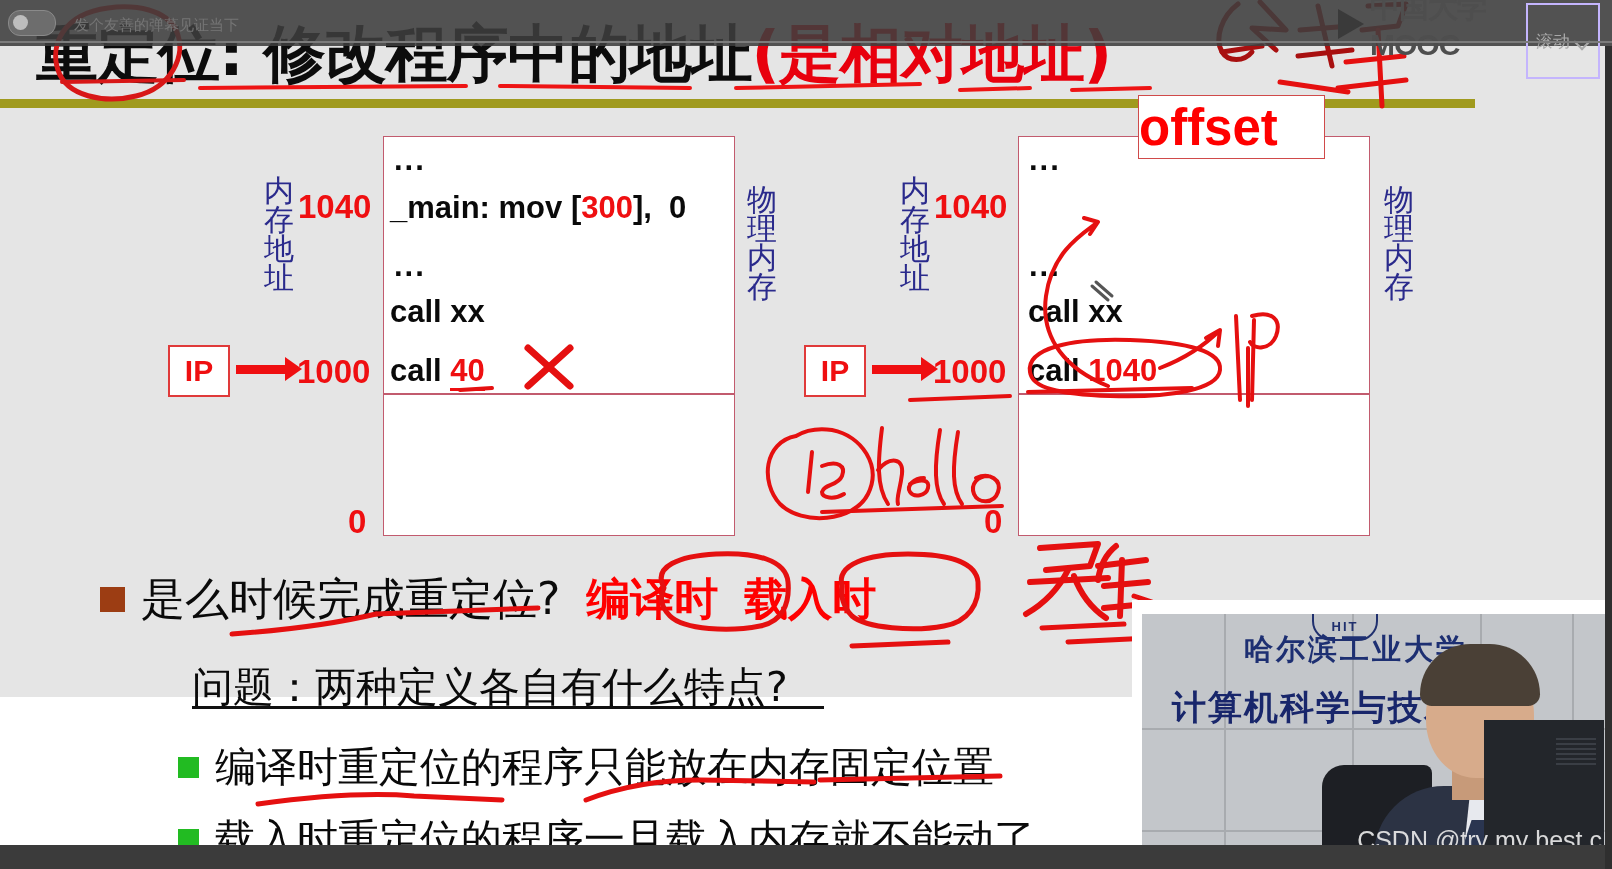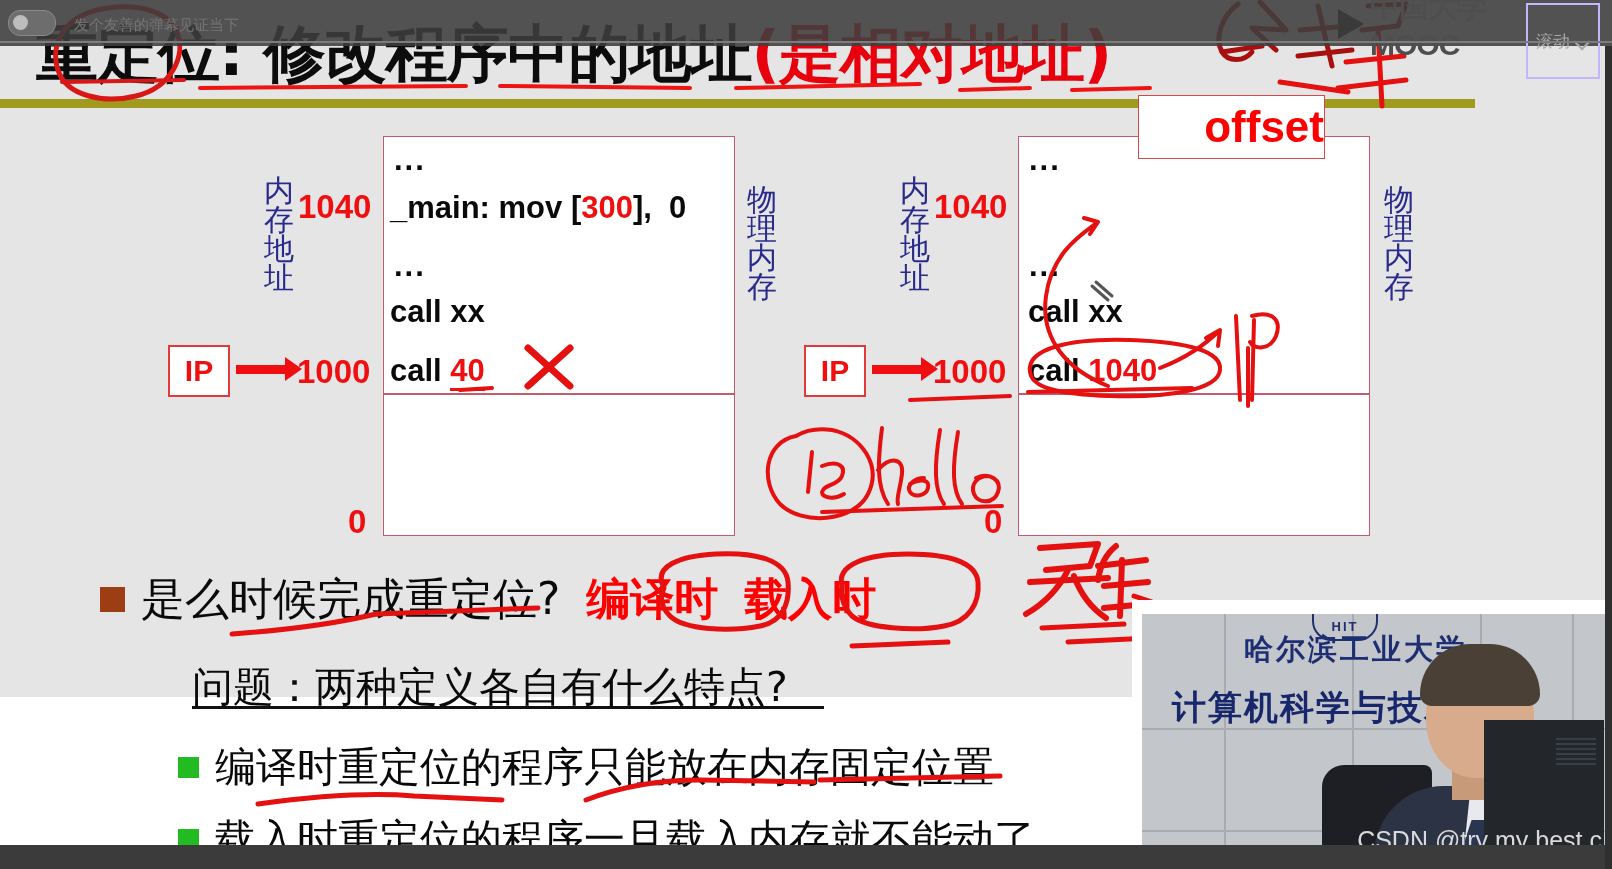--- a/index.html
+++ b/index.html
@@ -55,21 +55,21 @@
   .addr{position:absolute;font-size:33px;font-weight:700;color:#ef0f11;
       font-family:"Liberation Sans","DejaVu Sans",sans-serif;}
 
   .ip-box{position:absolute;border:2px solid #e03a3a;background:#fff;color:#ef0f11;
       font-size:30px;font-weight:700;display:flex;align-items:center;justify-content:center;}
   .ip-arrow{position:absolute;height:9px;background:#ef0f11;}
   .ip-arrow:after{content:"";position:absolute;right:-16px;top:-8px;width:0;height:0;
       border-left:17px solid #ef0f11;border-top:12px solid transparent;border-bottom:12px solid transparent;}
 
   .offset-box{position:absolute;border:1.5px solid #d04a4a;background:#fff;
-      display:flex;align-items:center;justify-content:flex-end;color:#ff0000;font-size:44px;
+      display:flex;align-items:center;justify-content:flex-start;color:#ff0000;font-size:51px;
       font-weight:700;z-index:20;}
 
   
   .bullet-row{position:absolute;display:flex;align-items:center;white-space:nowrap;}
   .sq{display:inline-block;margin-right:16px;flex:none;}
   .sq.brown{width:25px;height:25px;background:#9c3d13;}
   .sq.green{width:21px;height:21px;background:#22bb22;}
   .b-text{font-size:44px;font-weight:400;color:#0a0a0a;
       font-family:"DejaVu Sans","Liberation Sans",sans-serif;}
   .b-text.l2{font-size:41px;}

